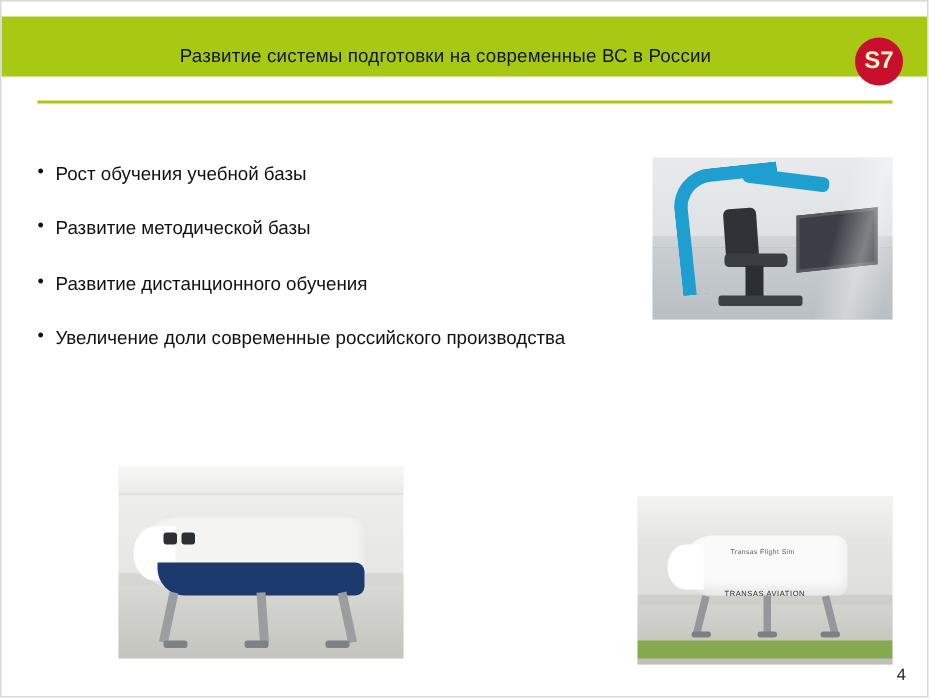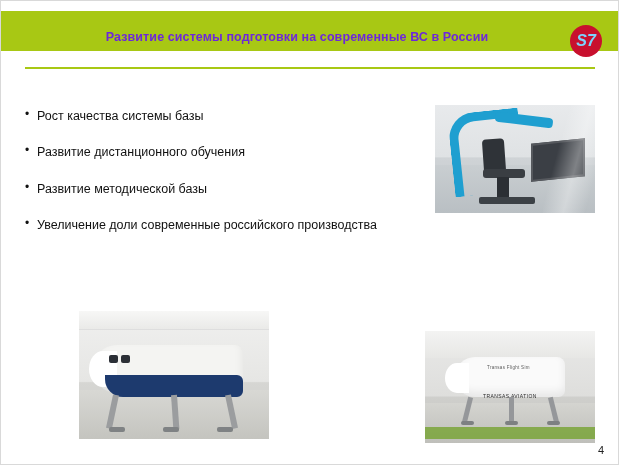--- a/index.html
+++ b/index.html
@@ -35,37 +35,36 @@
     height: 40px;
     background: #a8c814;
   }
   .header-title {
     position: absolute;
     left: 36px;
     top: 19px;
     width: 520px;
     text-align: center;
     font-size: 12.5px;
-    font-weight: bold;
-    color: #6d28d9;
+    font-weight: normal;
+    color: #0f172a;
     letter-spacing: 0.1px;
     white-space: nowrap;
   }
   .logo {
     position: absolute;
     right: 18px;
     top: 14px;
     width: 32px;
     height: 32px;
     border-radius: 50%;
     background: #c8102e;
-    color: #7dd3fc;
+    color: #fef9c3;
     font-size: 16px;
     font-weight: bold;
-    font-style: italic;
     display: flex;
     align-items: center;
     justify-content: center;
     font-family: "Liberation Sans", sans-serif;
   }
   .header-rule {
     position: absolute;
     left: 24px;
     top: 66px;
     width: 570px;
@@ -328,23 +327,23 @@
 
 <div class="slide">
 
   <div class="header-band">
     <div class="header-title">Развитие системы подготовки на современные ВС в России</div>
     <div class="logo">S7</div>
   </div>
   <div class="header-rule"></div>
 
   <div class="bullets">
-    <div class="bullet">Рост качества системы базы</div>
+    <div class="bullet">Рост обучения учебной базы</div>
+    <div class="bullet">Развитие методической базы</div>
     <div class="bullet">Развитие дистанционного обучения</div>
-    <div class="bullet">Развитие методической базы</div>
     <div class="bullet">Увеличение доли современные российского производства</div>
   </div>
 
   <div class="photo" id="photo-sim-cockpit">
     <div class="wall-line"></div>
     <div class="floor"></div>
     <div class="arm"></div>
     <div class="arm2"></div>
     <div class="screen"></div>
     <div class="seat-back"></div>

